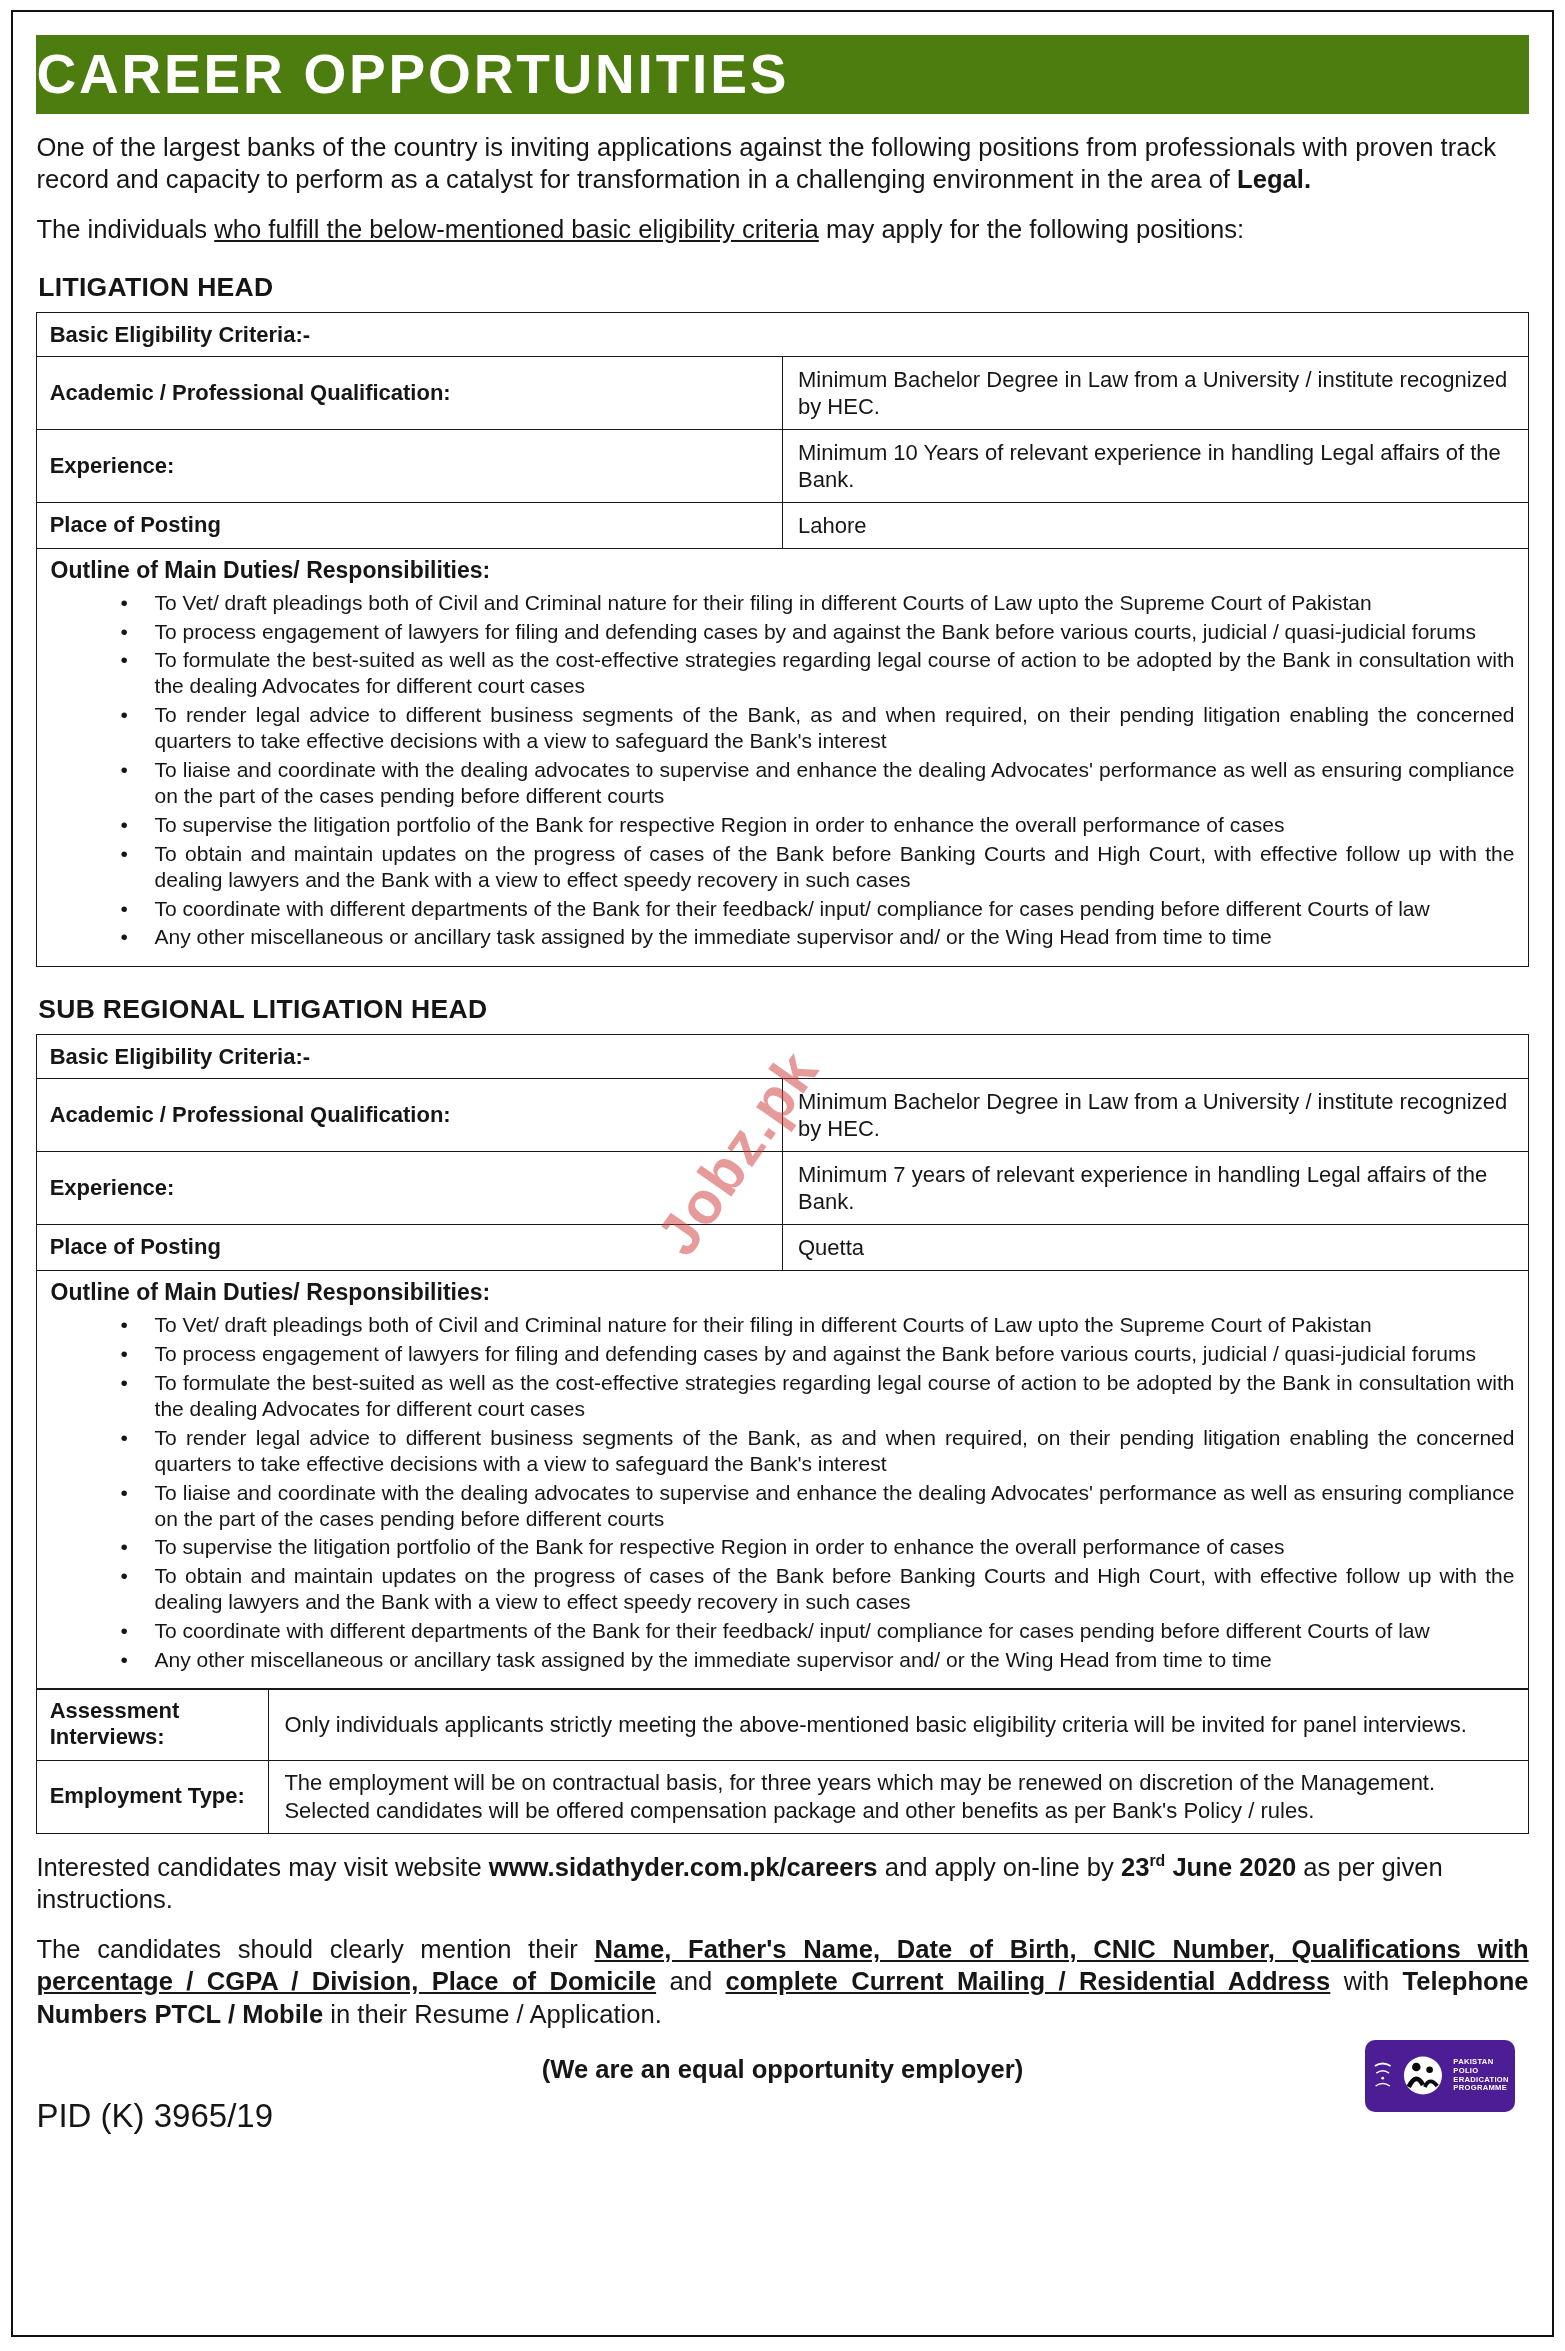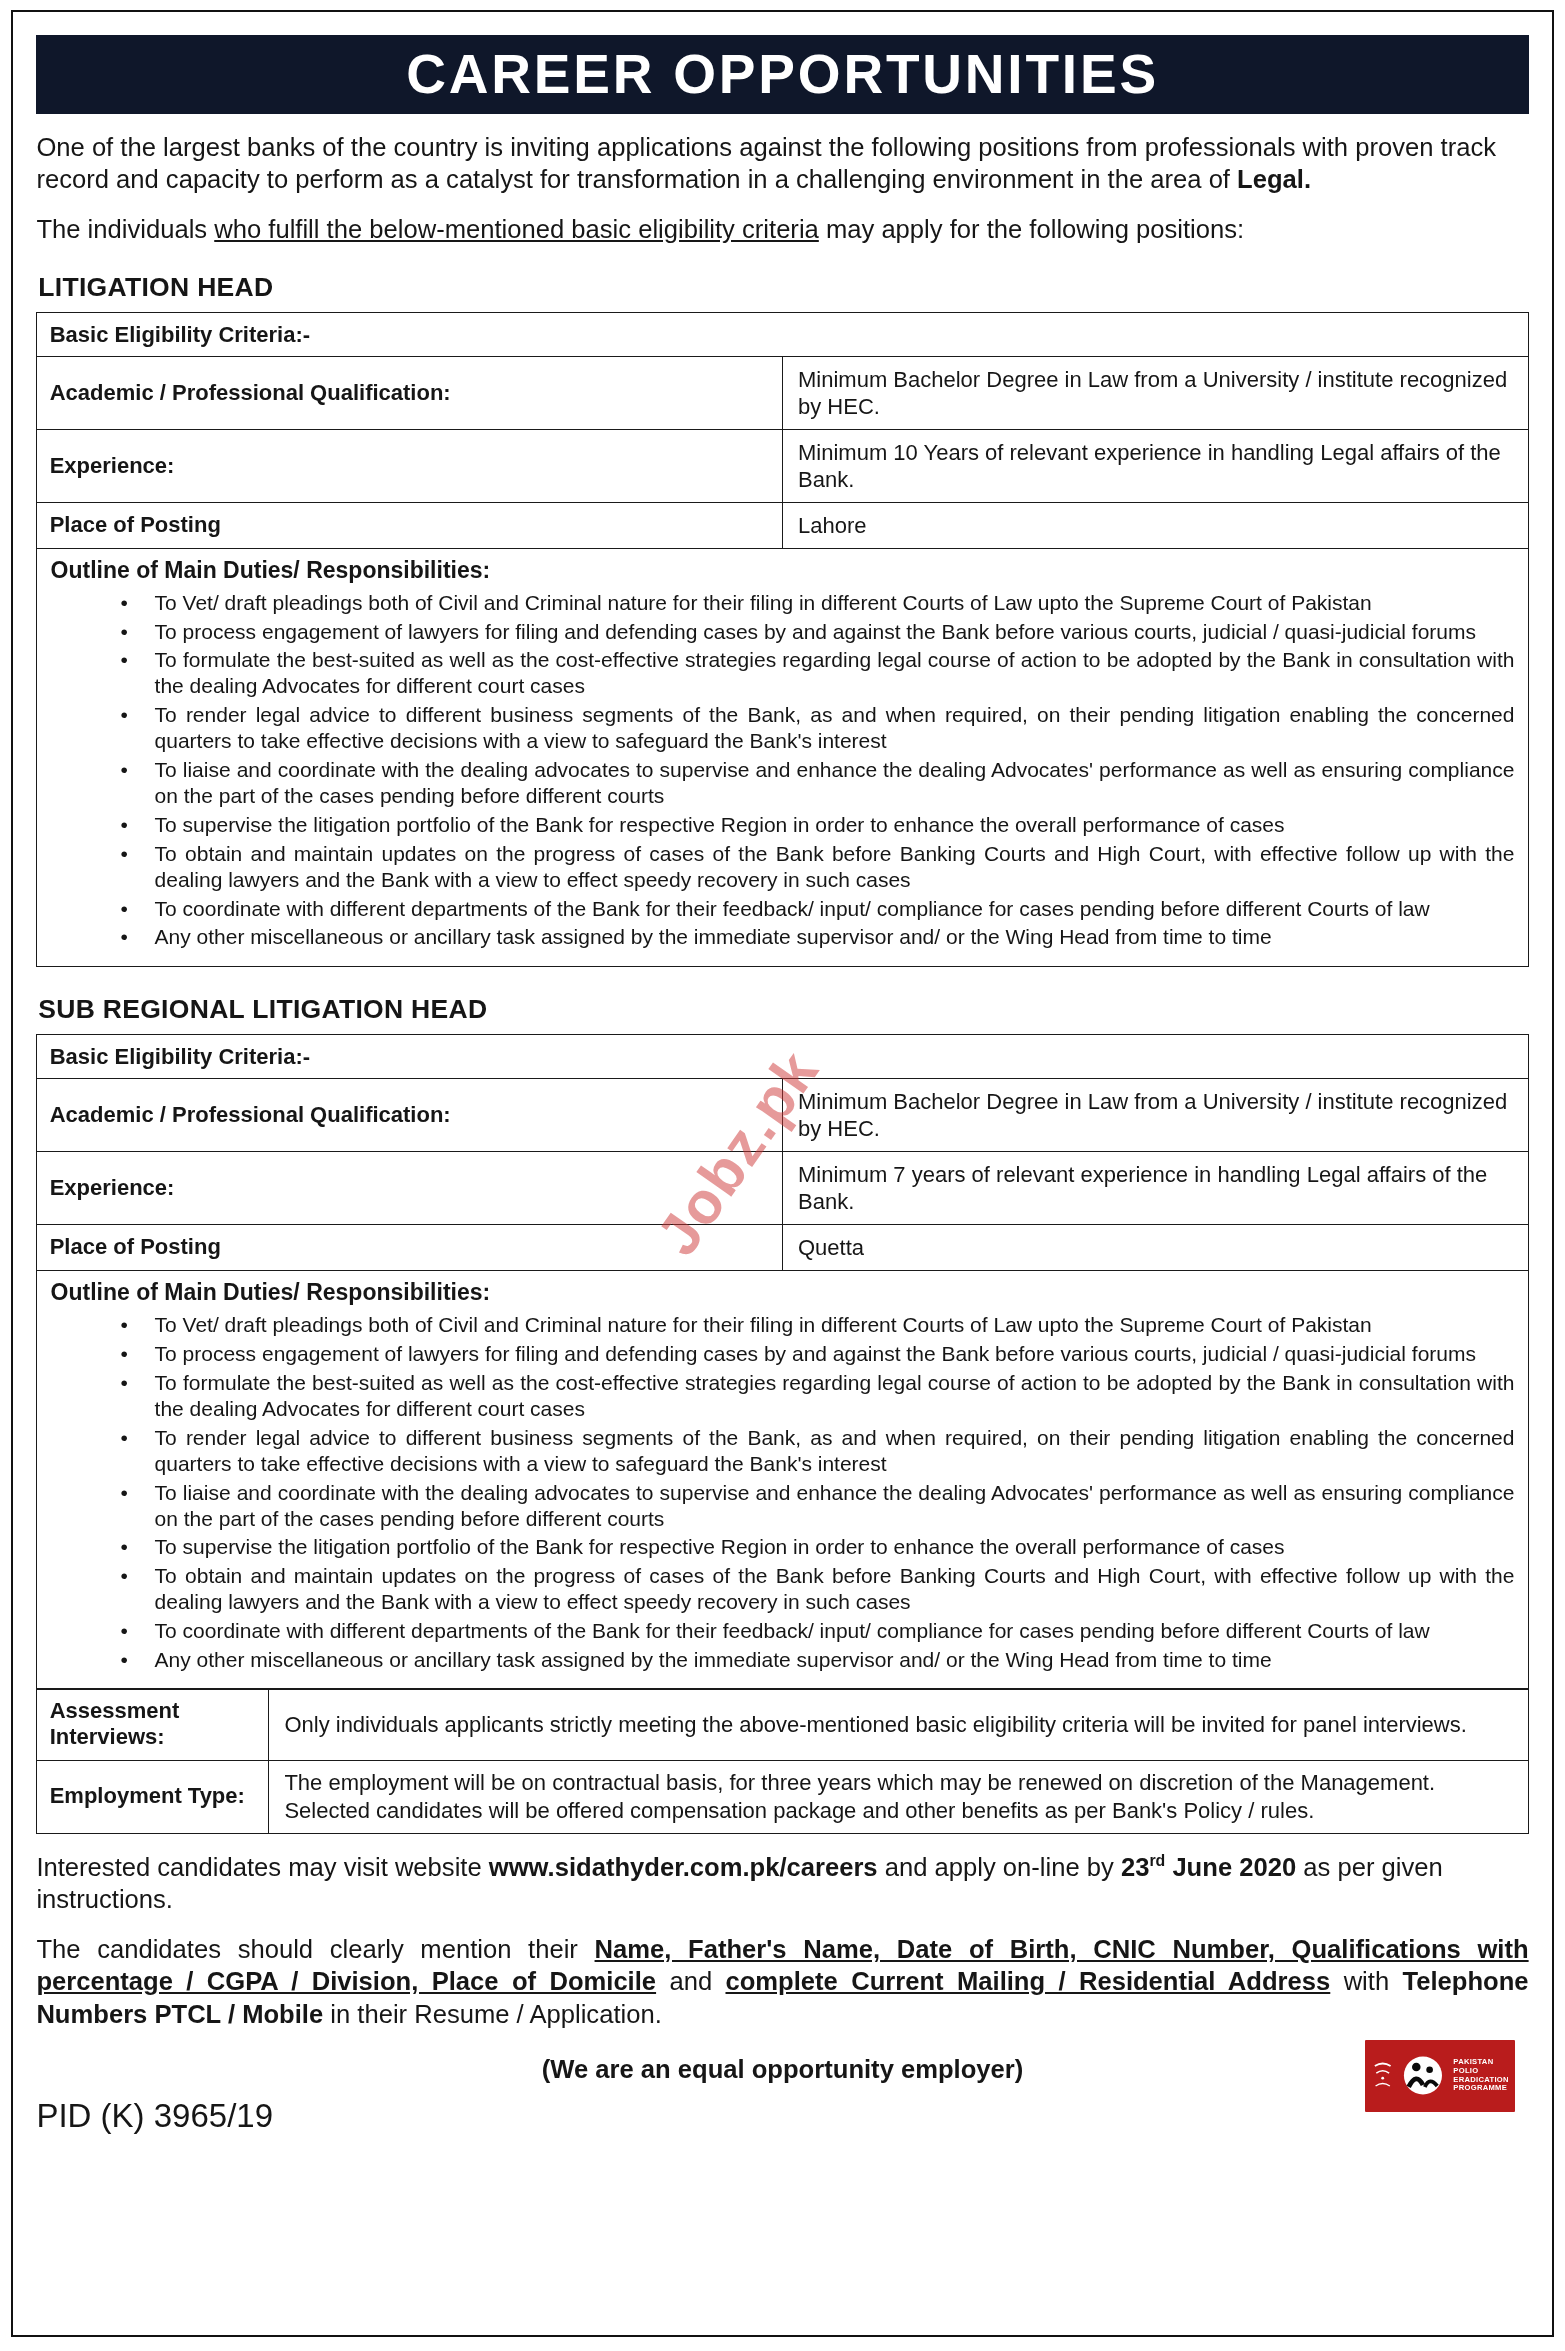--- a/index.html
+++ b/index.html
@@ -13,25 +13,25 @@
     position: relative;
     margin: 9.5px 11.4px;
     border: 2.8px solid #111;
     padding: 23px 23px 15px;
     min-height: 2327px;
     background: #fff;
     overflow: hidden;
   }
   
   .banner {
-    background: #0f172a;
+    background: #4d7c0f;
     height: 79px;
     display: flex;
     align-items: center;
-    justify-content: center;
+    justify-content: flex-start;
   }
   .banner h1 {
     color: #fff;
     font-size: 55px;
     font-weight: bold;
     letter-spacing: 2.8px;
     white-space: nowrap;
   }
   
   p.body-text {
@@ -113,22 +113,22 @@
     font-size: 33px;
     padding: 13.2px 13.2px 0 0;
   }
   
   .logo {
     position: absolute;
     right: 13.2px;
     top: -15px;
     width: 150px;
     height: 72px;
-    background: #b91c1c;
-    border-radius: 1px;
+    background: #4c1d95;
+    border-radius: 10px;
     display: flex;
     align-items: center;
     gap: 9px;
     padding: 4.7px 6.6px;
   }
   .logo-text {
     color: #fff;
     font-size: 7.6px;
     line-height: 1.15;
     letter-spacing: 0.3px;

